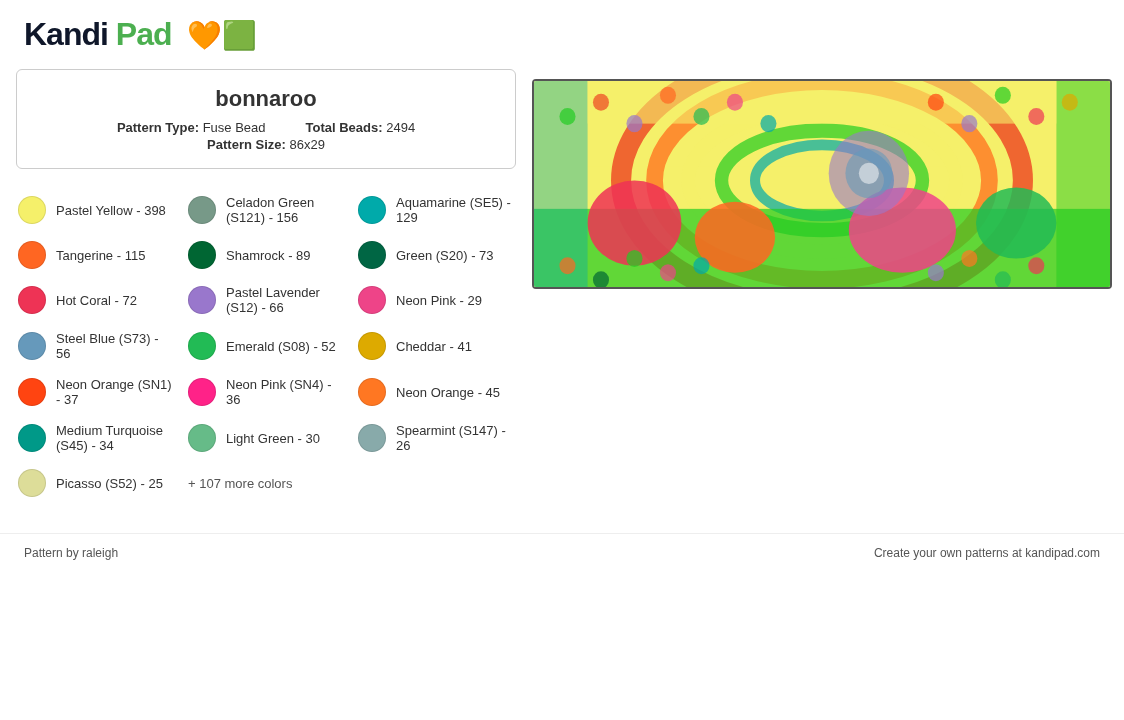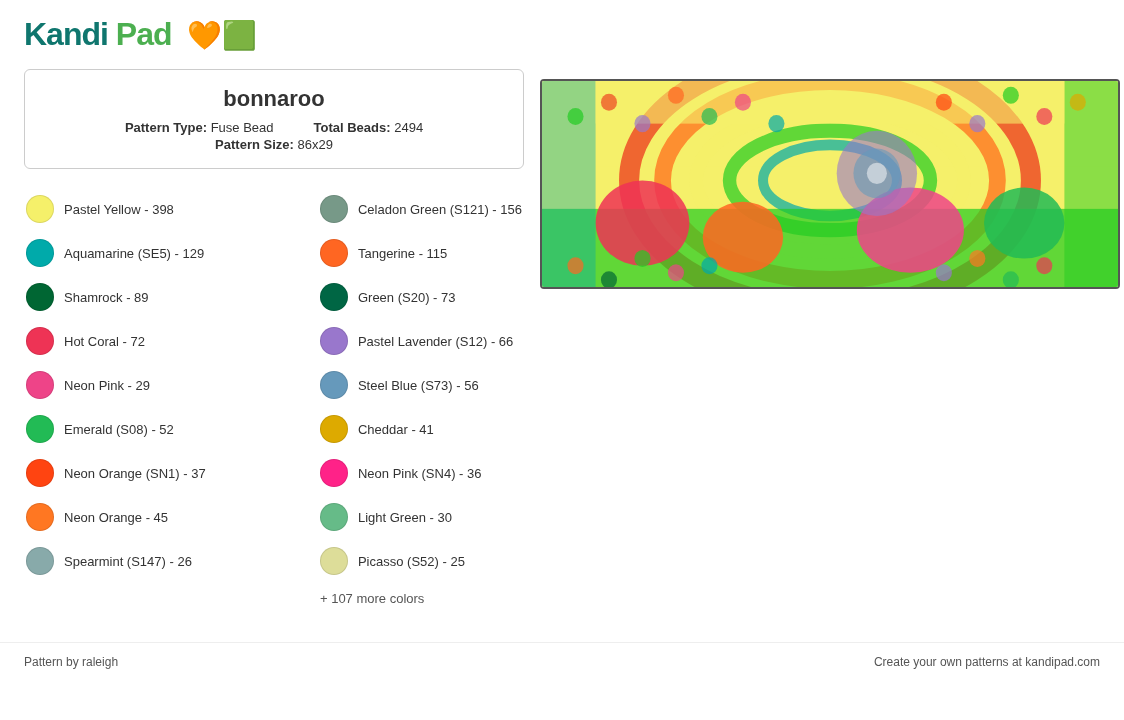--- a/index.html
+++ b/index.html
@@ -16,32 +16,32 @@
     .header {
       display: flex;
       align-items: center;
       padding: 16px 24px;
     }
     .logo-text {
       font-size: 32px;
       font-weight: 800;
       letter-spacing: -1px;
     }
-    .logo-kandi { color: #0f766e; }
+    .logo-kandi { color: #0f172a; }
     .logo-space { color: #333; }
     .logo-pad { color: #4CAF50; }
     .logo-icons {
       margin-left: 8px;
       font-size: 28px;
     }
 
     
     .main {
       display: flex;
-      padding: 0 24px 20px 24px;
+      padding: 0 24px 20px 16px;
       gap: 16px;
     }
 
     
     .left-panel {
       flex: 0 0 500px;
     }
 
     
     .pattern-info {
@@ -61,21 +61,21 @@
       justify-content: center;
       gap: 40px;
       font-size: 13px;
       flex-wrap: wrap;
     }
     .pattern-meta .label { font-weight: bold; }
 
     
     .color-grid {
       display: grid;
-      grid-template-columns: 1fr;
+      grid-template-columns: 1fr 1fr 1fr;
       gap: 4px 10px;
     }
     .color-item {
       display: flex;
       align-items: center;
       gap: 10px;
       padding: 6px 2px;
     }
     .color-swatch {
       width: 28px;
@@ -221,20 +221,24 @@
     </div>
         <div class="color-item">
       <div class="color-swatch" style="background:#FF2288"></div>
       <span class="color-label">Neon Pink (SN4) - 36</span>
     </div>
         <div class="color-item">
       <div class="color-swatch" style="background:#FF7722"></div>
       <span class="color-label">Neon Orange - 45</span>
     </div>
         <div class="color-item">
+      <div class="color-swatch" style="background:#009988"></div>
+      <span class="color-label">Medium Turquoise (S45) - 34</span>
+    </div>
+        <div class="color-item">
       <div class="color-swatch" style="background:#66BB88"></div>
       <span class="color-label">Light Green - 30</span>
     </div>
         <div class="color-item">
       <div class="color-swatch" style="background:#88AAAA"></div>
       <span class="color-label">Spearmint (S147) - 26</span>
     </div>
         <div class="color-item">
       <div class="color-swatch" style="background:#DDDD99"></div>
       <span class="color-label">Picasso (S52) - 25</span>

